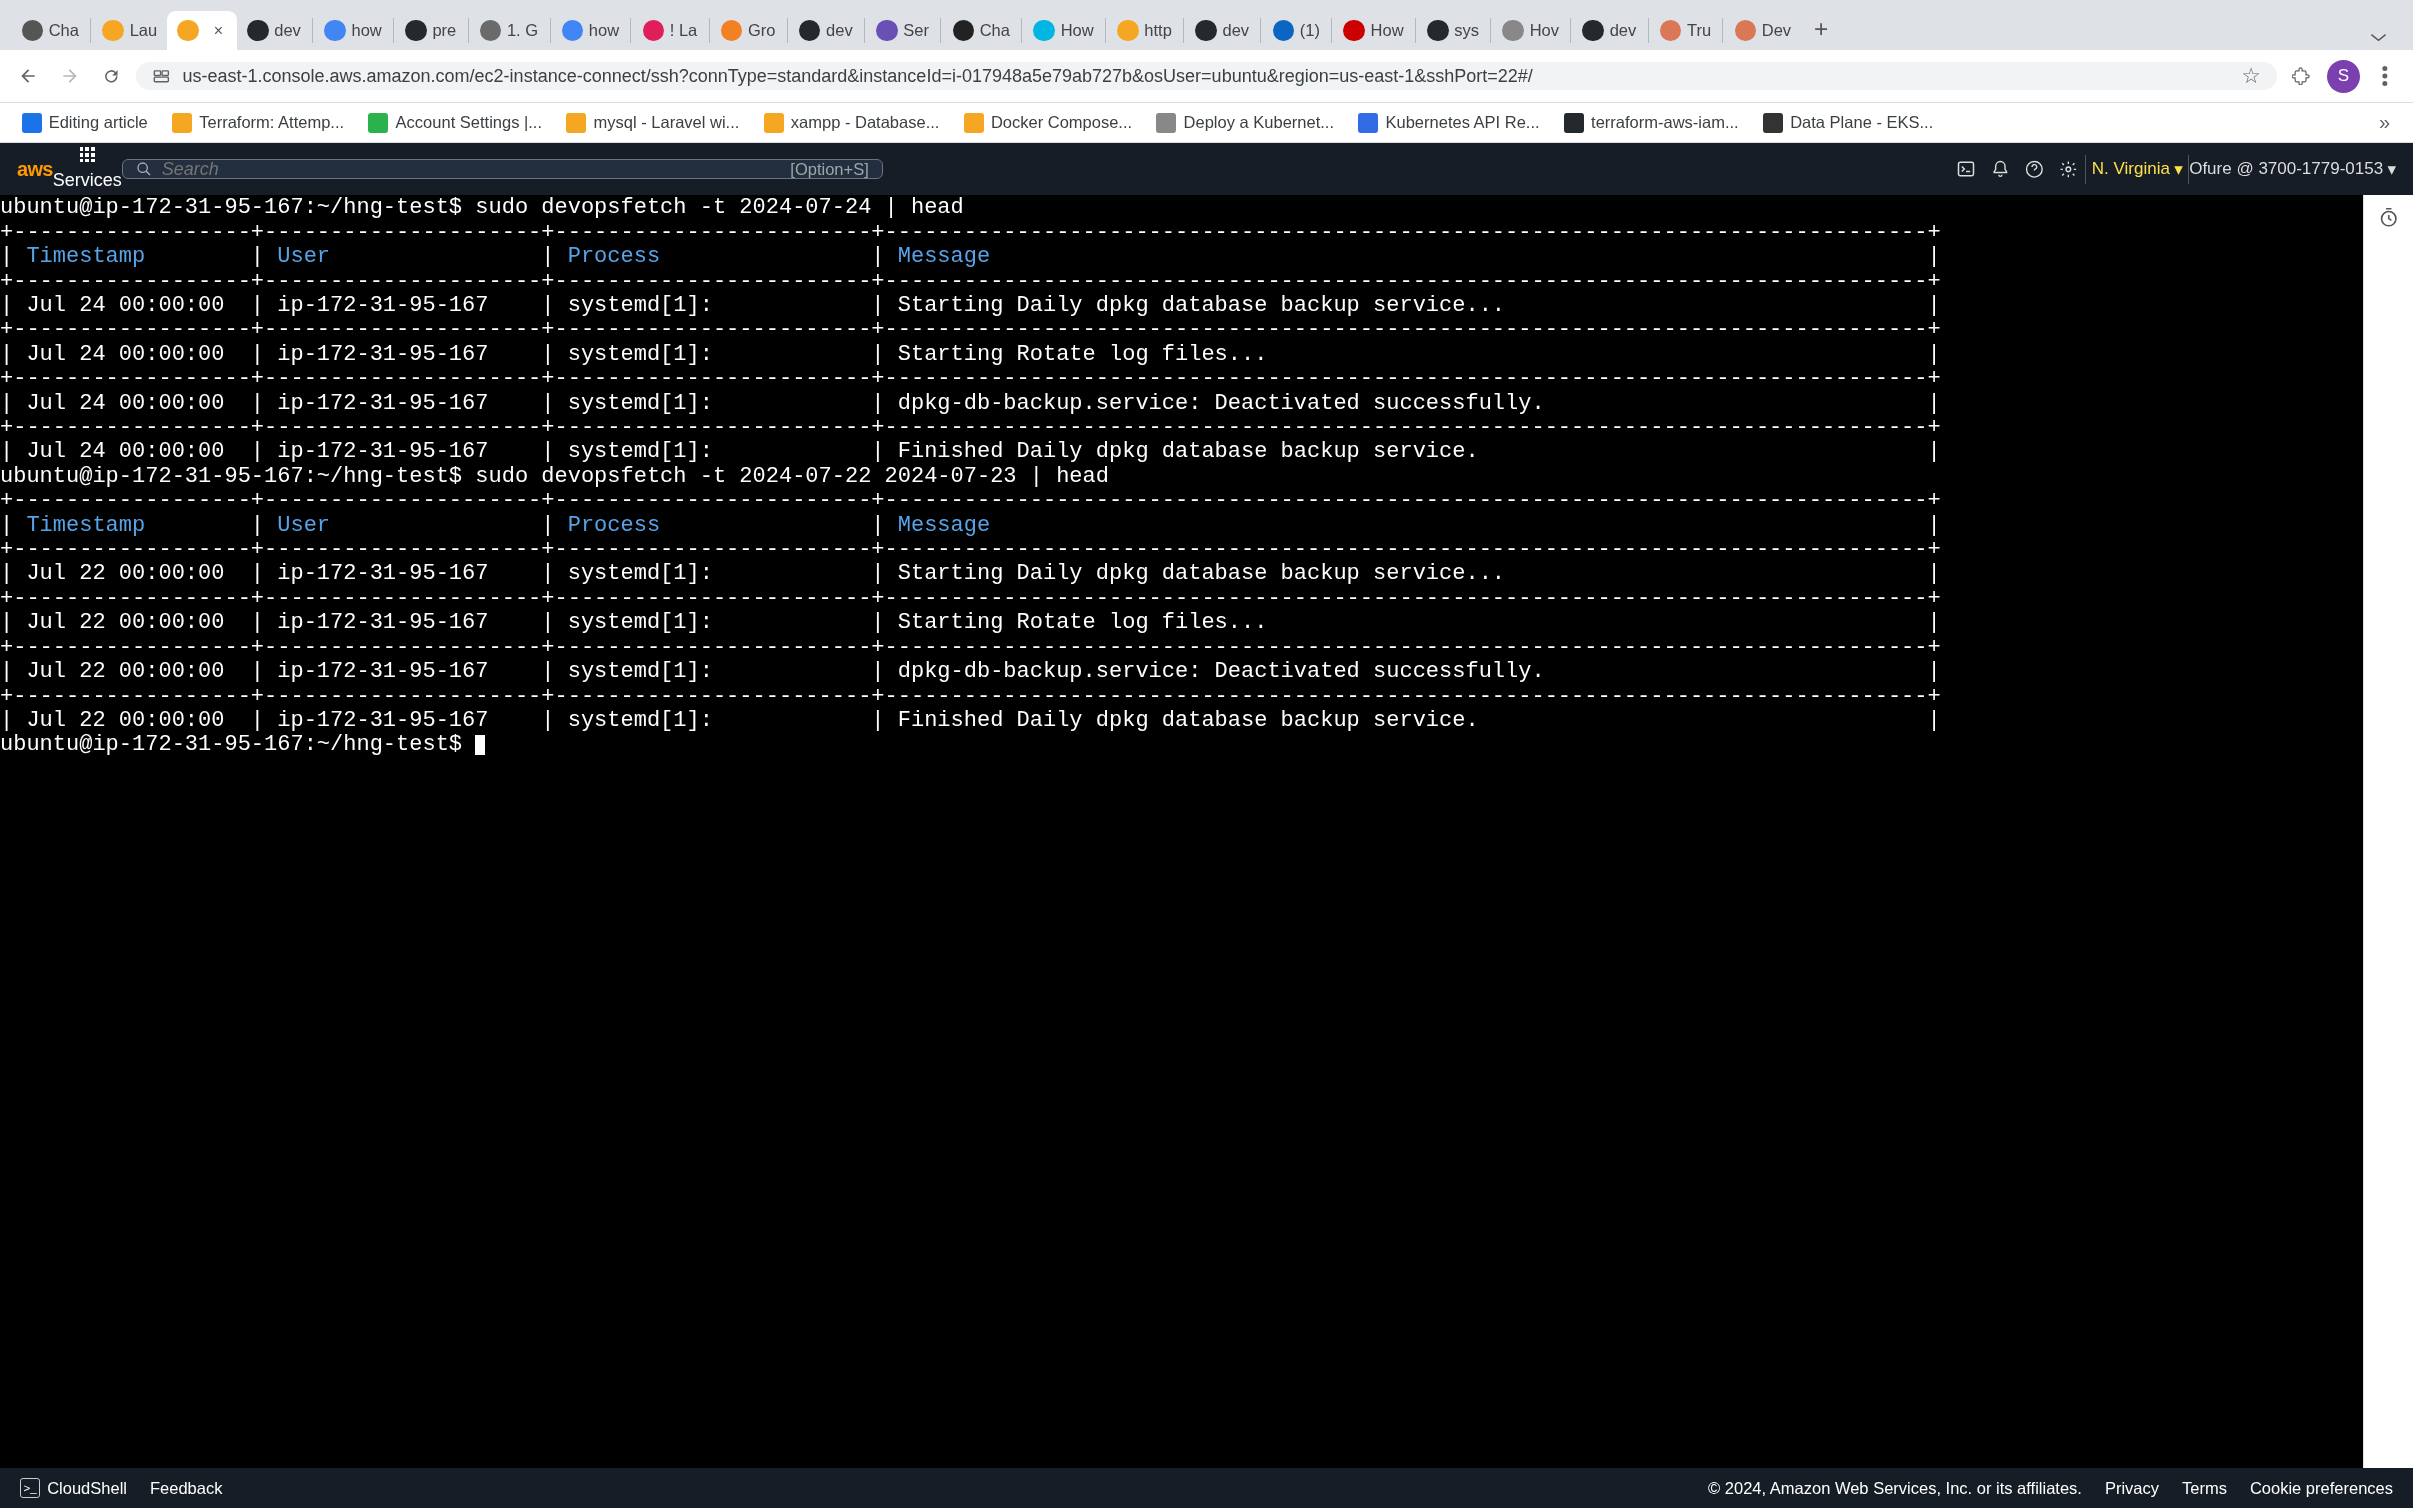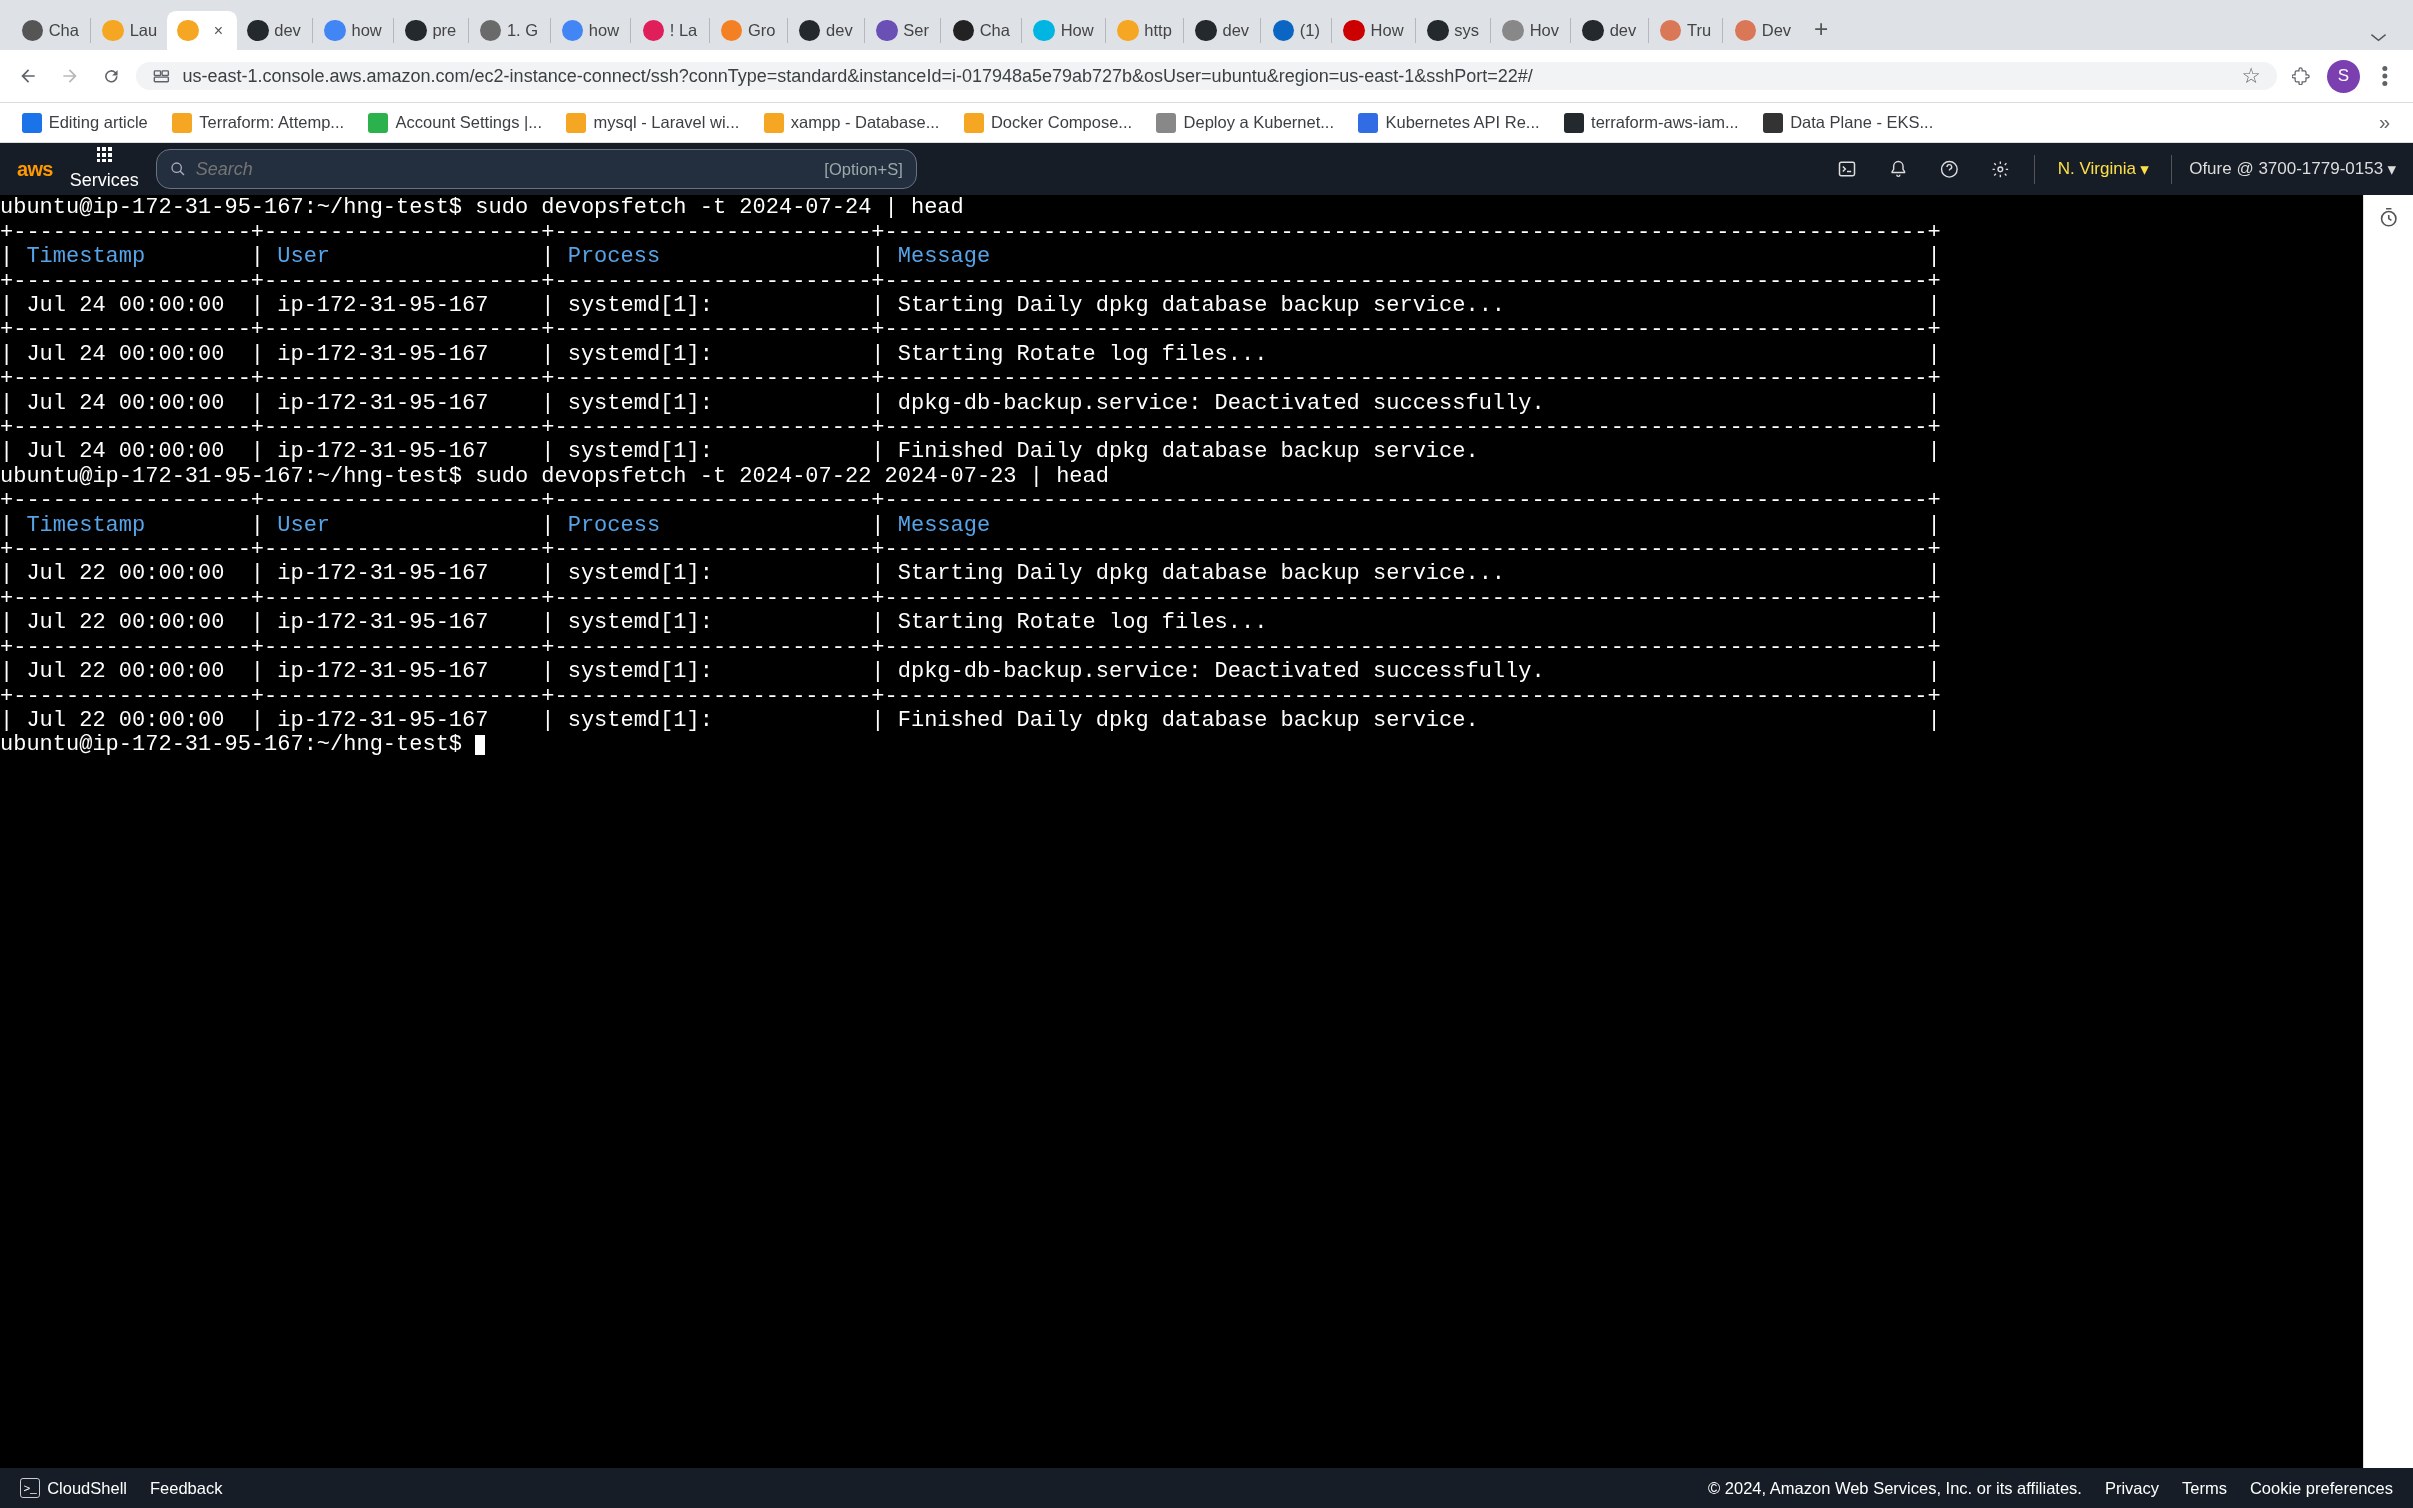--- a/index.html
+++ b/index.html
@@ -27,27 +27,27 @@
 .avatar { width: 33px; height: 33px; border-radius: 50%; background: #7b3fb0; color: #fff; display: flex; align-items: center; justify-content: center; font-size: 17px; cursor: pointer; }
 .kebab { width: 33px; height: 33px; display: flex; align-items: center; justify-content: center; color: #5f6368; cursor: pointer; }
 
 
 .bookmarks { height: 40px; background: #fff; display: flex; align-items: center; padding: 0 11.5px; gap: 4.3px; border-bottom: 0.7px solid #dadce0; }
 .bookmark { display: flex; align-items: center; gap: 7.2px; padding: 4.3px 10px; font-size: 16.5px; color: #3c4043; cursor: pointer; border-radius: 4.3px; white-space: nowrap; }
 .bookmark .bicon { width: 20px; height: 20px; border-radius: 2.9px; flex-shrink: 0; display: flex; align-items: center; justify-content: center; font-size: 13px; color: #fff; }
 .bm-more { margin-left: auto; font-size: 20px; color: #5f6368; padding: 0 11.5px; cursor: pointer; }
 
 
-.aws-nav { height: 52px; background: #161d26; display: flex; align-items: center; padding: 0 17px; gap: 17px; color: #fff; }
+.aws-nav { height: 52px; background: #161d26; display: flex; align-items: center; padding: 0 17px; color: #fff; }
 .aws-logo { font-weight: bold; font-size: 20px; color: #ff9900; cursor: pointer; letter-spacing: -0.7px; }
 .aws-services { display: flex; align-items: center; gap: 7.2px; font-size: 18px; cursor: pointer; flex-direction: column; }
 .aws-services .grid-icon { display: flex; flex-direction: column; gap: 2.2px; }
 .aws-services .grid-icon .row { display: flex; gap: 2.2px; }
 .aws-services .grid-icon .dot { width: 3.6px; height: 3.6px; background: #fff; }
-.aws-search { flex: 0 0 761px; height: 40px; background: #232e3e; border: 0.7px solid #6b7280; border-radius: 14px; display: flex; align-items: center; padding: 0 13px; gap: 10px; }
+.aws-search { flex: 0 0 761px; height: 20px; background: #232e3e; border: 0.7px solid #6b7280; border-radius: 6px; display: flex; align-items: center; padding: 0 13px; gap: 10px; }
 .aws-search .sicon { color: #aab; font-size: 17px; }
 .aws-search input { flex: 1; background: transparent; border: none; outline: none; color: #ccc; font-size: 18px; font-style: italic; }
 .aws-search .hint { color: #9aa; font-size: 16.5px; }
 .aws-spacer { flex: 1; }
 .aws-icon { width: 34px; height: 34px; display: flex; align-items: center; justify-content: center; font-size: 20px; color: #ddd; cursor: pointer; }
 .aws-region { font-size: 17px; color: #fde047; cursor: pointer; display: flex; align-items: center; gap: 4.3px; padding: 0 5.7px; }
 .aws-sep { width: 0.7px; height: 29px; background: #555; }
 .aws-account { font-size: 17px; color: #ddd; cursor: pointer; display: flex; align-items: center; gap: 4.3px; }
 
 

